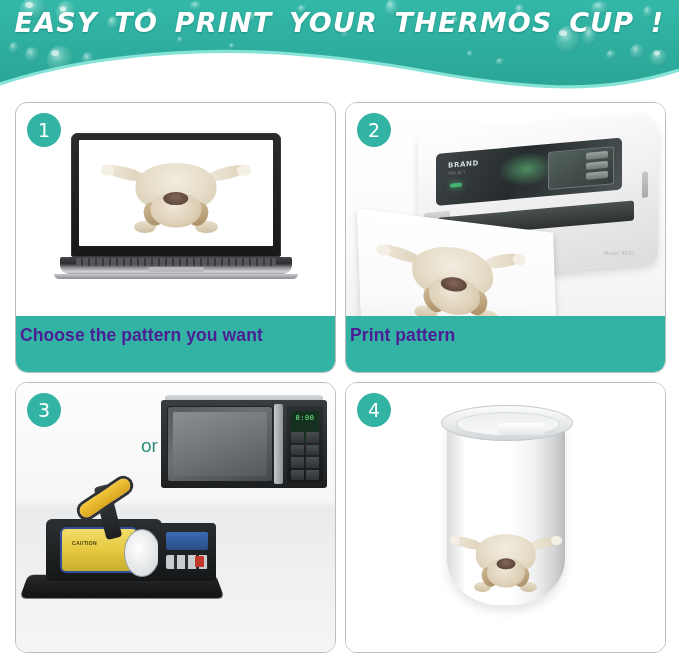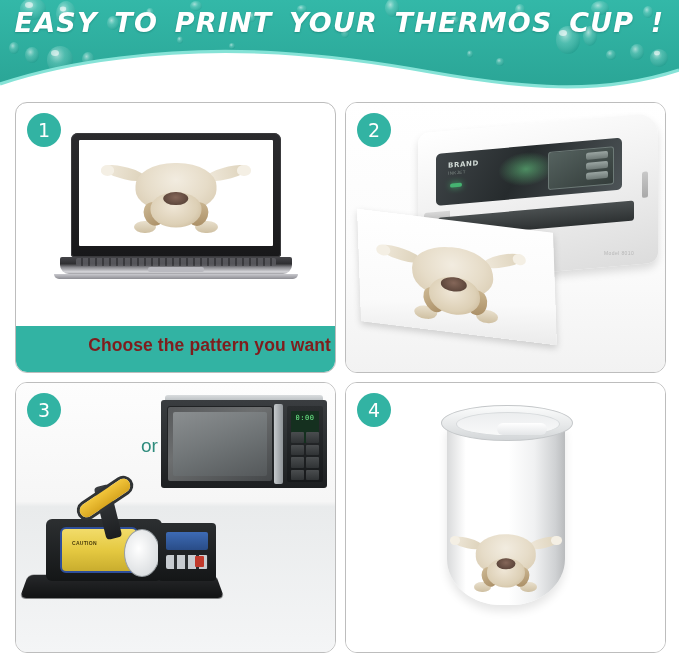--- a/index.html
+++ b/index.html
@@ -90,25 +90,25 @@
     font-family: "DejaVu Sans", sans-serif;
     display: flex;
     align-items: center;
     justify-content: center;
     z-index: 10;
     line-height: 1;
   }
   .caption {
     flex: 0 0 auto;
     background: #32b3a3;
-    color: #7f1d1d;
-    text-align: right;
+    color: #4c1d95;
+    text-align: left;
     font-size: 17.5px;
     font-weight: bold;
-    padding: 9px 4px 16px 4px;
+    padding: 9px 4px 26px 4px;
     letter-spacing: 0.1px;
     border-bottom-left-radius: 11px;
     border-bottom-right-radius: 11px;
   }
   .caption.small { font-size: 15.5px; }
 
   
   .laptop {
     position: absolute;
     left: 50%;
@@ -711,20 +711,21 @@
             <div class="dog-hind r"></div>
             <div class="dog-ear l"></div>
             <div class="dog-ear r"></div>
             <div class="dog-head"></div>
             <div class="dog-muzzle"></div>
           </div>
         </div>
       </div>
       <div class="badge">2</div>
     </div>
+    <div class="caption">Print pattern</div>
   </div>
 
   <div class="panel">
     <div class="panel-body">
       <div class="p3-scene">
 
         <div class="mw">
           <div class="mw-top"></div>
           <div class="mw-box">
             <div class="mw-door">

